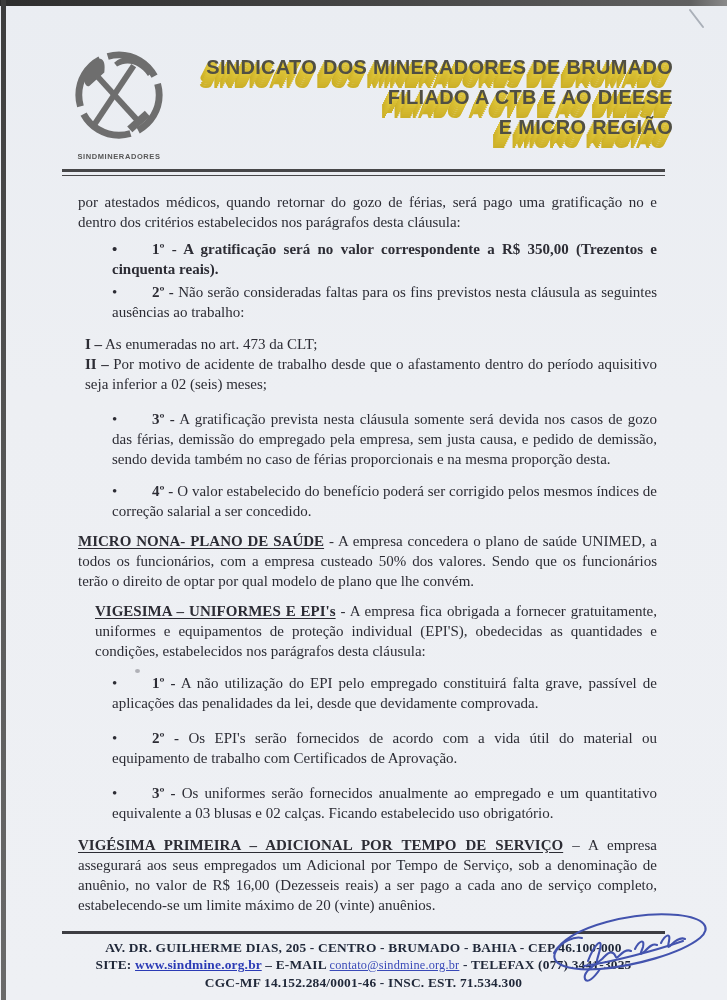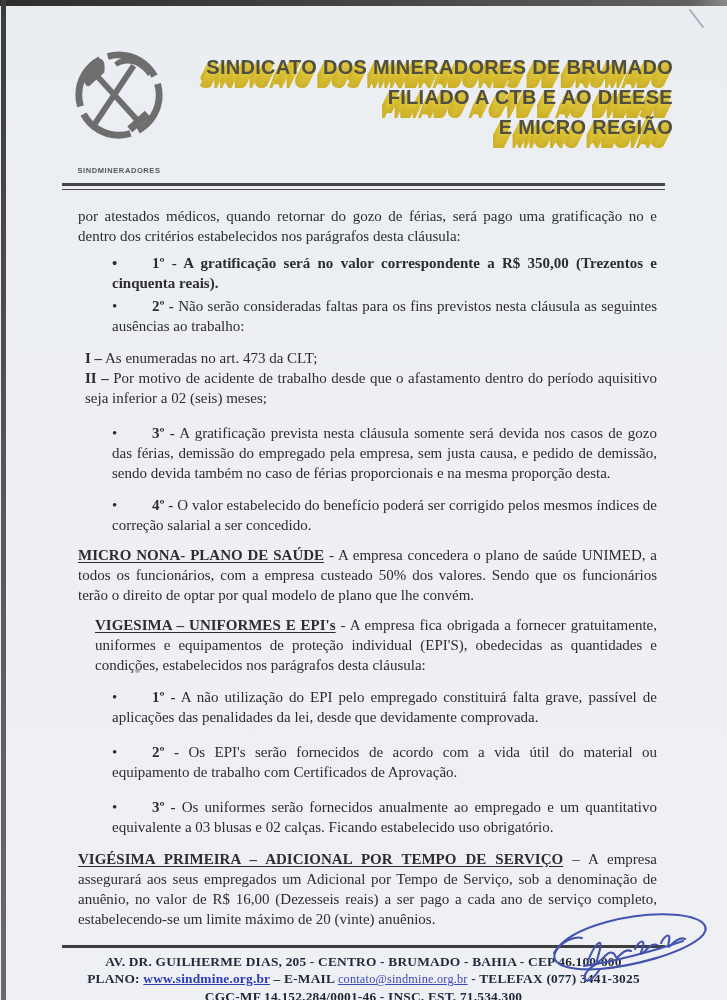--- a/index.html
+++ b/index.html
@@ -16,21 +16,21 @@
   .scan-edge-left{position:absolute;top:0;left:1px;width:5px;height:1000px;
     background:linear-gradient(180deg,#3c3c3c,#575757 50%,#6a6a6a);}
   .pen-mark{position:absolute;left:688px;top:8px;}
   .ink-dot{position:absolute;left:135px;top:669px;width:5px;height:4px;border-radius:50%;
     background:#7d7d85;opacity:.55;}
 
   
   .doc-header{display:flex;align-items:flex-start;padding:46px 30px 0 58px;}
   .logo{width:122px;flex:0 0 122px;text-align:center;}
   .logo-label{font-family:"Liberation Sans",sans-serif;font-size:7.5px;font-weight:700;
-    letter-spacing:.6px;color:#565656;margin-top:16px;}
+    letter-spacing:.6px;color:#565656;margin-top:2px;}
   .title-block{flex:1;text-align:right;padding:6px 24px 0 4px;}
   .title-line{
     font-family:"Liberation Sans",sans-serif;font-weight:700;font-size:20px;line-height:30px;
     color:#504f44;letter-spacing:.3px;
     text-shadow:-1px 2px 0 #dcc339,-2px 4px 0 #d9bf34,-3px 6px 0 #d6bb31,
                 -4px 8px 0 #d4b92f,-5px 10px 0 #d2b62c,-6px 12px 0 #cfb32a,-7px 14px 0 #ccb028;
   }
   .rule-double{margin:8px 62px 0 62px;height:3px;
     border-top:3px solid #474749;border-bottom:1px solid #474749;}
 
@@ -157,21 +157,21 @@
       <span>– A empresa assegurará aos seus empregados um Adicional por Tempo de Serviço, sob a denominação de anuênio, no valor de R$ 16,00 (Dezesseis reais) a ser pago a cada ano de serviço completo, estabelecendo-se um limite máximo de 20 (vinte) anuênios.</span>
     </p>
 
   </main>
 
   <div class="rule-single"></div>
 
   <footer class="doc-footer">
     <div>AV. DR. GUILHERME DIAS, 205 - CENTRO - BRUMADO - BAHIA - CEP 46.100-000</div>
     <div>
-      <span>PLANO:</span>
+      <span>SITE:</span>
       <span class="f-link-bold">www.sindmine.org.br</span>
       <span>– E-MAIL</span>
       <span class="f-link">contato@sindmine.org.br</span>
       <span>- TELEFAX (077) 3441-3025</span>
     </div>
     <div>CGC-MF 14.152.284/0001-46 - INSC. EST. 71.534.300</div>
   </footer>
 
   <svg class="signature" width="172" height="85" viewBox="0 0 172 85">
     <g fill="none" stroke="#4353ae" stroke-width="2.1" stroke-linecap="round">

